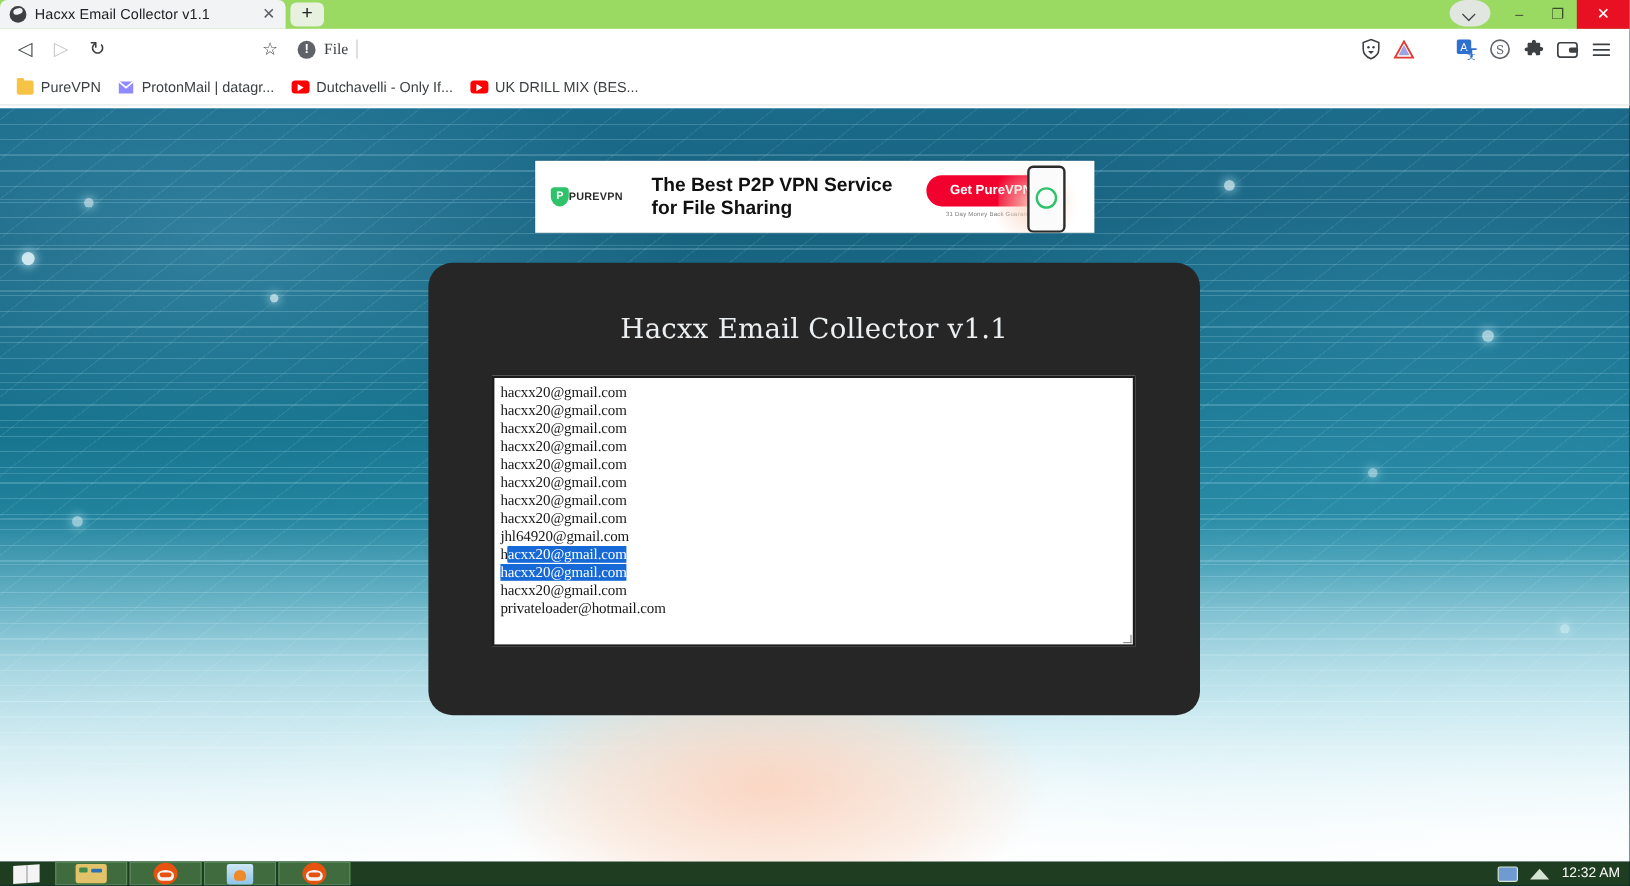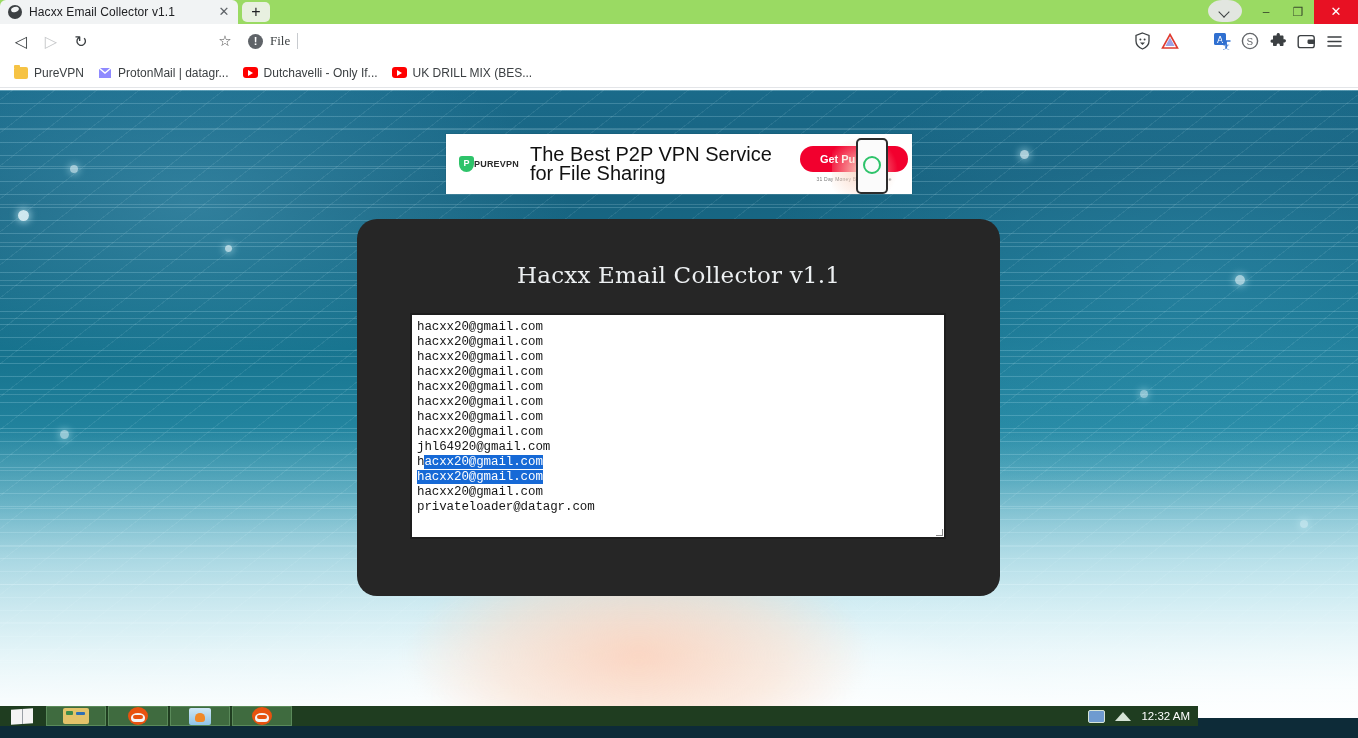--- a/index.html
+++ b/index.html
@@ -373,23 +373,23 @@
     text-align: center;
     line-height: 14px;
   }
   .ad-brand {
     font-size: 9px;
     font-weight: bold;
     color: #2b2b2b;
     letter-spacing: .2px;
   }
   .ad-head {
-    margin-left: 11px;
-    font-size: 20px;
-    font-weight: normal;
+    margin-left: 24px;
+    font-size: 16px;
+    font-weight: bold;
     color: #111111;
     line-height: 19px;
     flex: 0 0 auto;
   }
   .ad-cta-wrap {
     margin-left: 28px;
     flex: 0 0 auto;
     text-align: center;
   }
   .ad-cta {
@@ -457,21 +457,21 @@
     left: 53px; top: 94px;
     width: 536px;
     height: 226px;
     background: #ffffff;
     border: 2px solid #1d1d1d;
     box-sizing: border-box;
     padding: 5px 0 0 5px;
     overflow: hidden;
   }
   .email-line {
-    font-family: Liberation Mono, monospace;
+    font-family: Liberation Serif, serif;
     font-size: 12.5px;
     line-height: 15px;
     color: #161616;
     white-space: pre;
     letter-spacing: -.1px;
     position: relative;
   }
   .sel { background: #1669d6; color: #ffffff; }
   .caret {
     display: inline-block;
@@ -491,22 +491,22 @@
     position: absolute;
     right: 0; bottom: 0;
     width: 6px; height: 6px;
     border-right: 1px solid #8a8a8a;
     border-bottom: 1px solid #8a8a8a;
   }
 
   
   .taskbar {
     position: absolute;
-    left: 0; bottom: 12px;
-    width: 1198px;
+    left: 0; bottom: 0;
+    width: 1358px;
     height: 20px;
     background: #1f3d20;
     display: flex;
     align-items: center;
     z-index: 60;
     overflow: hidden;
   }
   .tb-start {
     width: 44px; height: 20px;
     display: flex;
@@ -671,21 +671,21 @@
           <div class="email-line"><span>hacxx20@gmail.com</span></div>
           <div class="email-line"><span>hacxx20@gmail.com</span></div>
           <div class="email-line"><span>hacxx20@gmail.com</span></div>
           <div class="email-line"><span>hacxx20@gmail.com</span></div>
           <div class="email-line"><span>hacxx20@gmail.com</span></div>
           <div class="email-line"><span>hacxx20@gmail.com</span></div>
           <div class="email-line"><span>jhl64920@gmail.com</span></div>
           <div class="email-line"><span>h</span><span class="caret"></span><span class="sel">acxx20@gmail.com</span></div>
           <div class="email-line"><span class="sel">hacxx20@gmail.com</span></div>
           <div class="email-line"><span>hacxx20@gmail.com</span></div>
-          <div class="email-line"><span>privateloader@datagr.com</span></div>
+          <div class="email-line"><span>privateloader@hotmail.com</span></div>
         </div>
       <div class="resize-grip"></div>
     </div>
   </div>
 
   <div class="chrome">
 
     <div class="tabstrip">
       <div class="tab">
         <div class="tab-favicon"></div>

